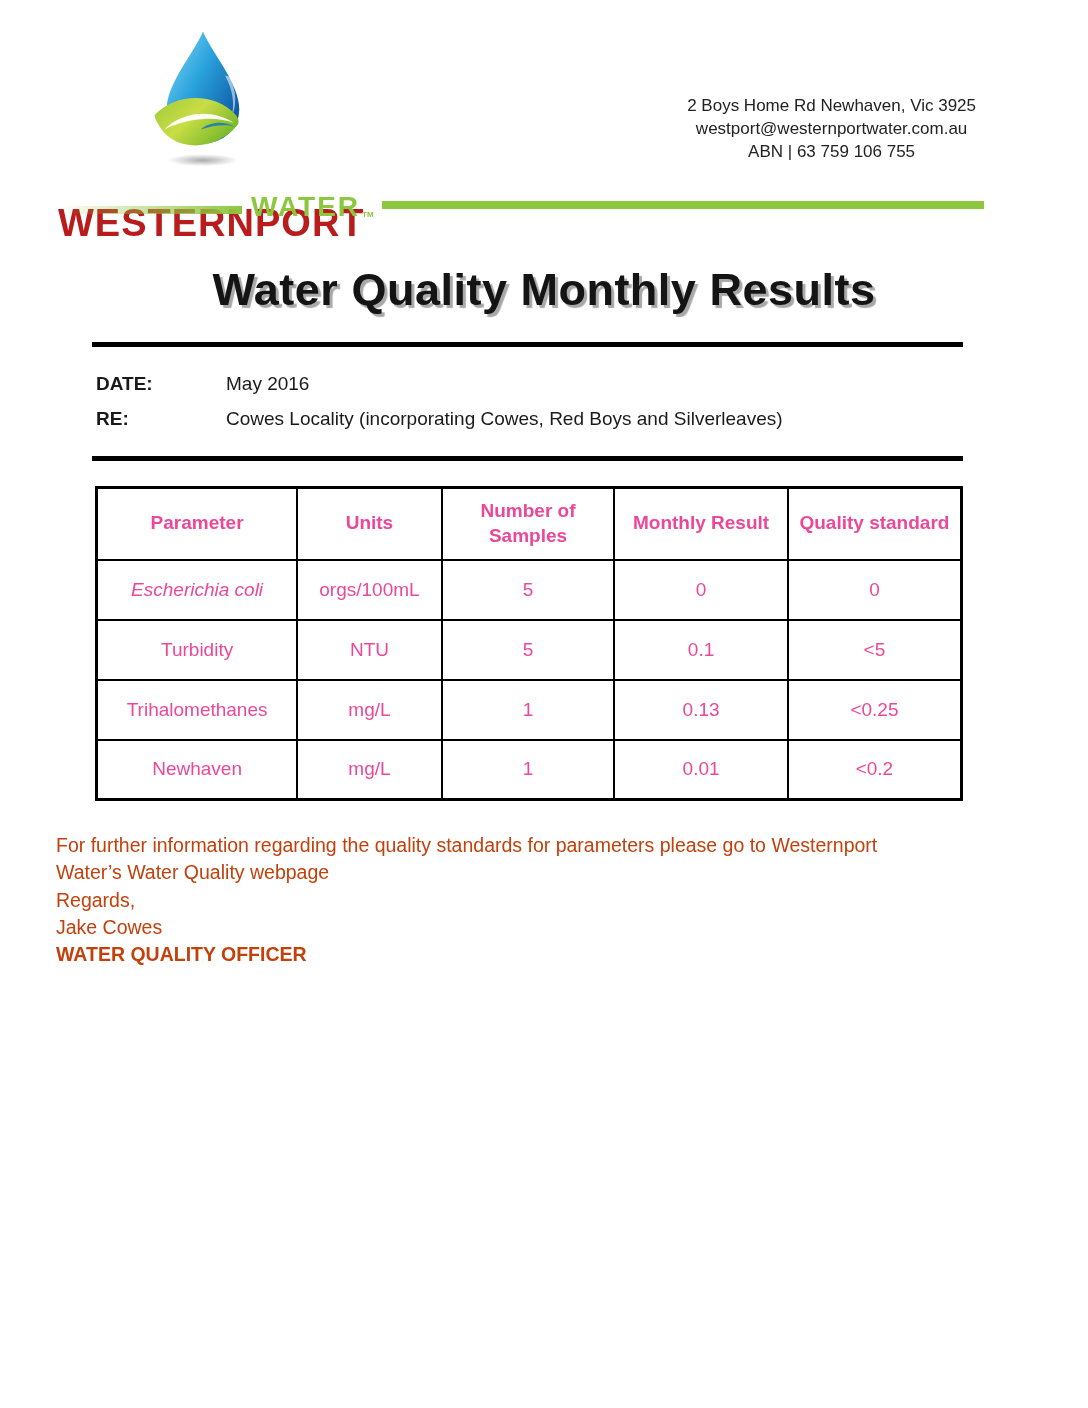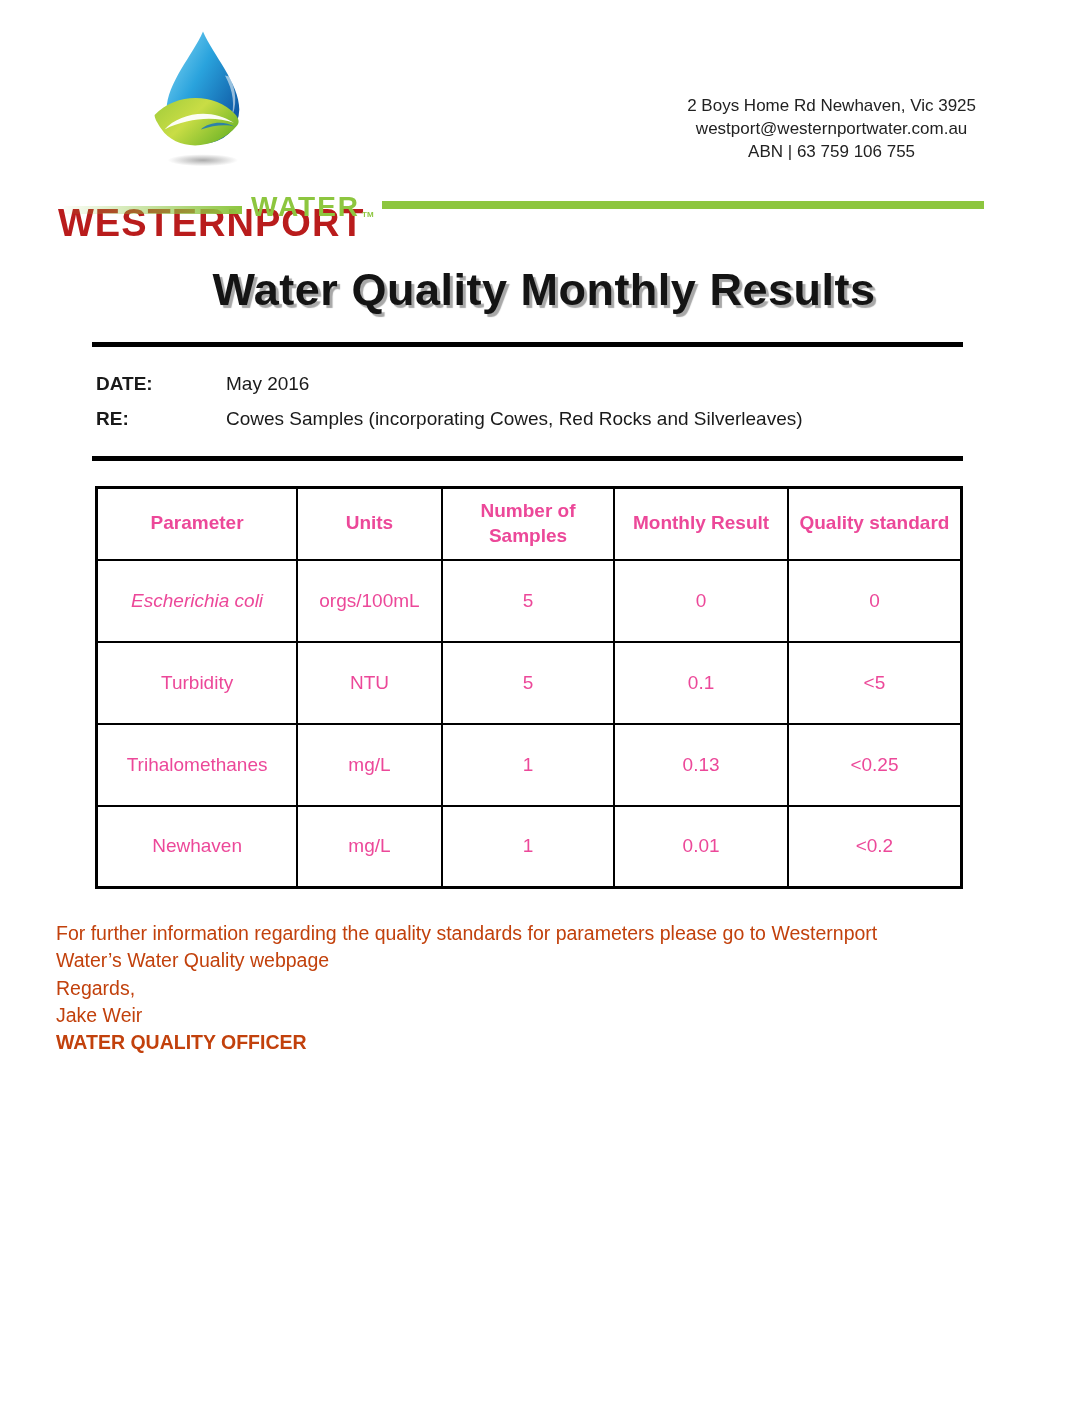--- a/index.html
+++ b/index.html
@@ -65,21 +65,21 @@
   table.results {
     border-collapse: collapse; table-layout: fixed;
     margin: 25px 0 16px 95px; width: 868px;
     font-size: 19px; color: #ec4899;
   }
   table.results { border: 3px solid #000; }
   table.results th, table.results td {
     border: 2px solid #000; text-align: center; vertical-align: middle; padding: 2px 6px;
   }
   table.results thead th { height: 72px; font-weight: 700; line-height: 1.3; }
-  table.results tbody td { height: 82px; }
+  table.results tbody td { height: 60px; }
   .italic { font-style: italic; }
 
   
   .letter-body { margin: 31px 0 0 56px; font-size: 19.5px; line-height: 1.4; color: #c2410c; }
   .letter-body p { margin: 0; }
   .info-paragraph { width: 852px; }
   .regards-line { margin-top: 29px; }
   .sig-name { margin-top: 29px; }
   .sig-title { font-weight: 700; }
 </style>
@@ -140,21 +140,21 @@
 
   <div class="rule"></div>
 
   <div class="meta">
     <div class="meta-row">
       <span class="meta-label">DATE:</span>
       <span>May 2016</span>
     </div>
     <div class="meta-row">
       <span class="meta-label">RE:</span>
-      <span>Cowes Samples (incorporating Cowes, Red Rocks and Silverleaves)</span>
+      <span>Cowes Locality (incorporating Cowes, Red Boys and Silverleaves)</span>
     </div>
   </div>
 
   <div class="rule"></div>
 
   <table class="results">
     <colgroup>
       <col style="width:200px">
         <col style="width:144px">
         <col style="width:172px">
@@ -198,17 +198,17 @@
         <td>1</td>
         <td>0.01</td>
         <td>&lt;0.2</td>
       </tr>
     </tbody>
   </table>
 
   <div class="letter-body">
     <p class="info-paragraph">For further information regarding the quality standards for parameters please go to Westernport Water’s Water Quality webpage</p>
     <p class="regards-line">Regards,</p>
-    <p class="sig-name">Jake Weir</p>
+    <p class="sig-name">Jake Cowes</p>
     <p class="sig-title">WATER QUALITY OFFICER</p>
   </div>
 
 </div>
 
 </body></html>

